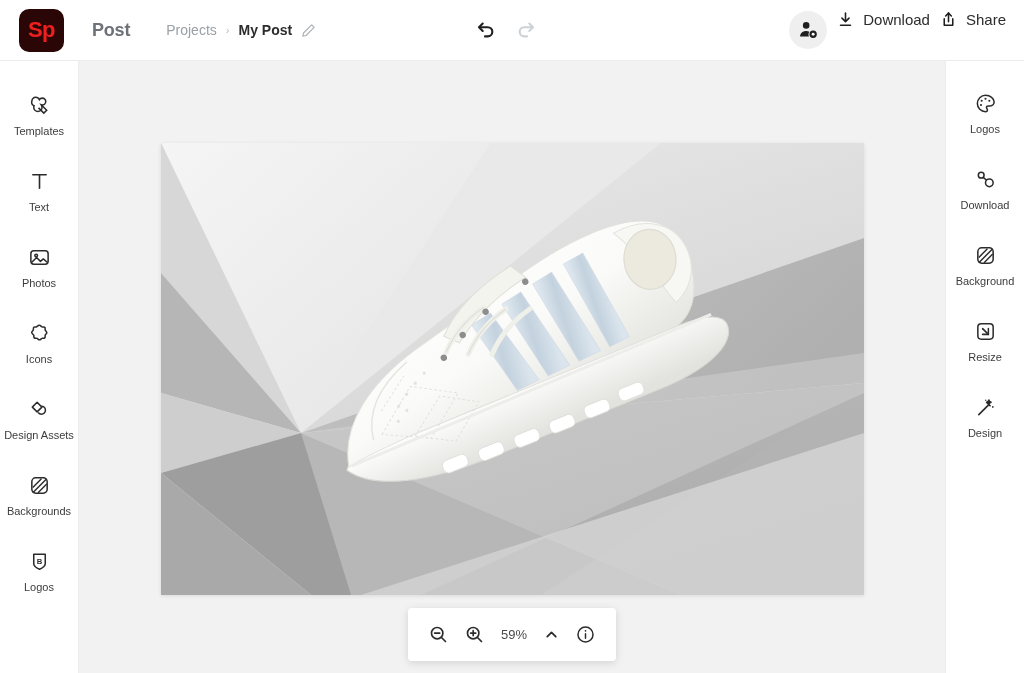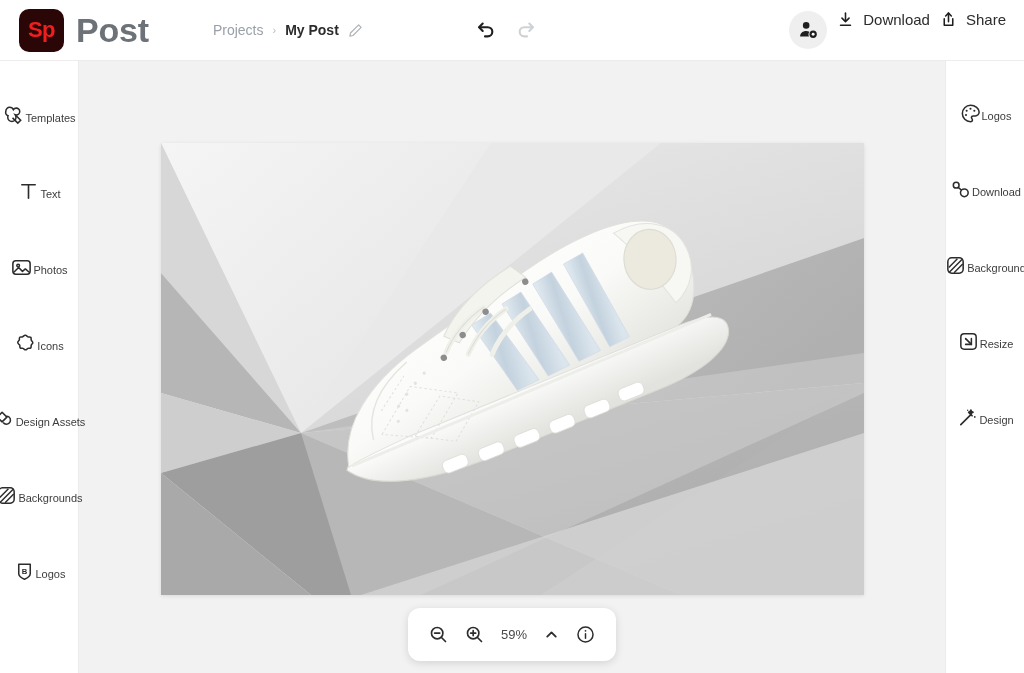--- a/index.html
+++ b/index.html
@@ -18,25 +18,25 @@
   }
   .brand { display: flex; align-items: center; margin-left: 19px; }
   .sp-logo {
     width: 45px; height: 43px; border-radius: 10px;
     background: #2b0606;
     display: flex; align-items: center; justify-content: center;
     color: #f01f1f; font-weight: bold; font-size: 22px;
     letter-spacing: -0.5px; font-family: "Liberation Sans", sans-serif;
   }
   .brand-name {
-    margin-left: 12px; font-size: 34px; font-weight: bold;
+    margin-left: 28px; font-size: 18px; font-weight: bold;
     color: #6d7278; letter-spacing: -0.2px;
   }
   .breadcrumb {
-    display: flex; align-items: center; margin-left: 64px; gap: 9px;
+    display: flex; align-items: center; margin-left: 36px; gap: 9px;
     font-size: 14px;
   }
   .bc-projects { color: #9aa0a6; }
   .bc-sep { color: #b9bdc2; font-size: 11px; }
   .bc-current { color: #2c2c2c; font-weight: bold; }
   .pencil { width: 15px; height: 15px; display:block; }
 
   .undo-redo {
     position: absolute; left: 474px; top: 50%; transform: translateY(-50%);
     display: flex; align-items: center; gap: 20px;
@@ -59,21 +59,21 @@
 
   
   .rail {
     position: absolute; top: 61px; height: 612px; width: 79px;
     background: #ffffff; z-index: 15;
     display: flex; flex-direction: column; align-items: center;
   }
   .rail-left { left: 0; border-right: 1px solid #ececec; padding-top: 16px; }
   .rail-right { right: 0; border-left: 1px solid #ececec; padding-top: 14px; }
   .rail-item {
-    width: 79px; display: flex; flex-direction: row;
+    width: 79px; display: flex; flex-direction: column;
     align-items: center; justify-content: center; cursor: pointer;
   }
   .rail-left .rail-item { height: 76px; }
   .rail-right .rail-item { height: 76px; }
   .rail-icon { height: 26px; display: flex; align-items: center; justify-content: center; }
   .rail-label {
     margin-top: 7px; font-size: 11px; color: #3c3c3c;
     text-align: center; line-height: 1.1; white-space: nowrap;
   }
 
@@ -86,21 +86,21 @@
     position: absolute; left: 82px; top: 82px;
     width: 703px; height: 452px;
     background: #d9d9d9; overflow: hidden;
     box-shadow: 0 1px 4px rgba(0,0,0,0.10);
   }
   .canvas svg { display: block; width: 100%; height: 100%; }
 
   
   .zoombar {
     position: absolute; left: 329px; top: 547px;
-    width: 208px; height: 53px; border-radius: 12px;
+    width: 208px; height: 53px; border-radius: 4px;
     background: #ffffff; box-shadow: 0 2px 9px rgba(0,0,0,0.13);
     display: flex; align-items: center; justify-content: space-around;
     padding: 0 12px;
   }
   .zoom-btn { display: flex; align-items: center; justify-content: center; cursor: pointer; }
   .zoom-value { font-size: 13px; color: #4a4a4a; }
 
   .watermark {
     position: absolute; right: 10px; bottom: 7px;
     font-size: 12px; color: #8a8a8a;

